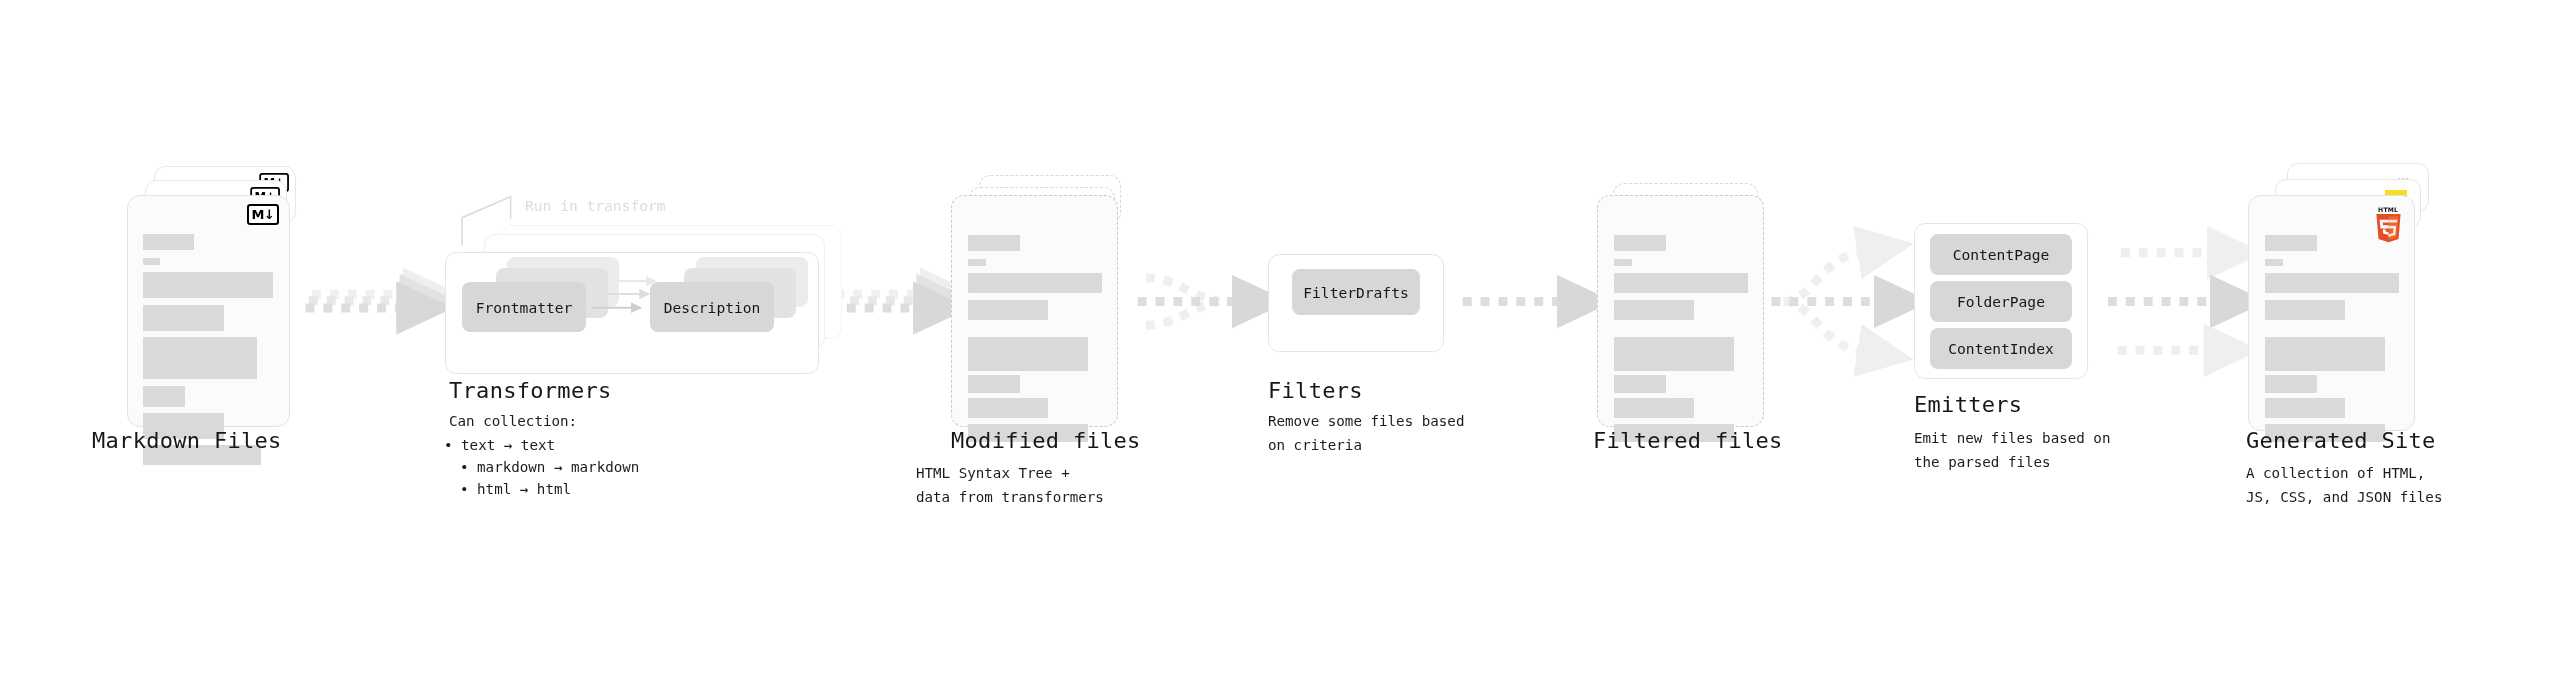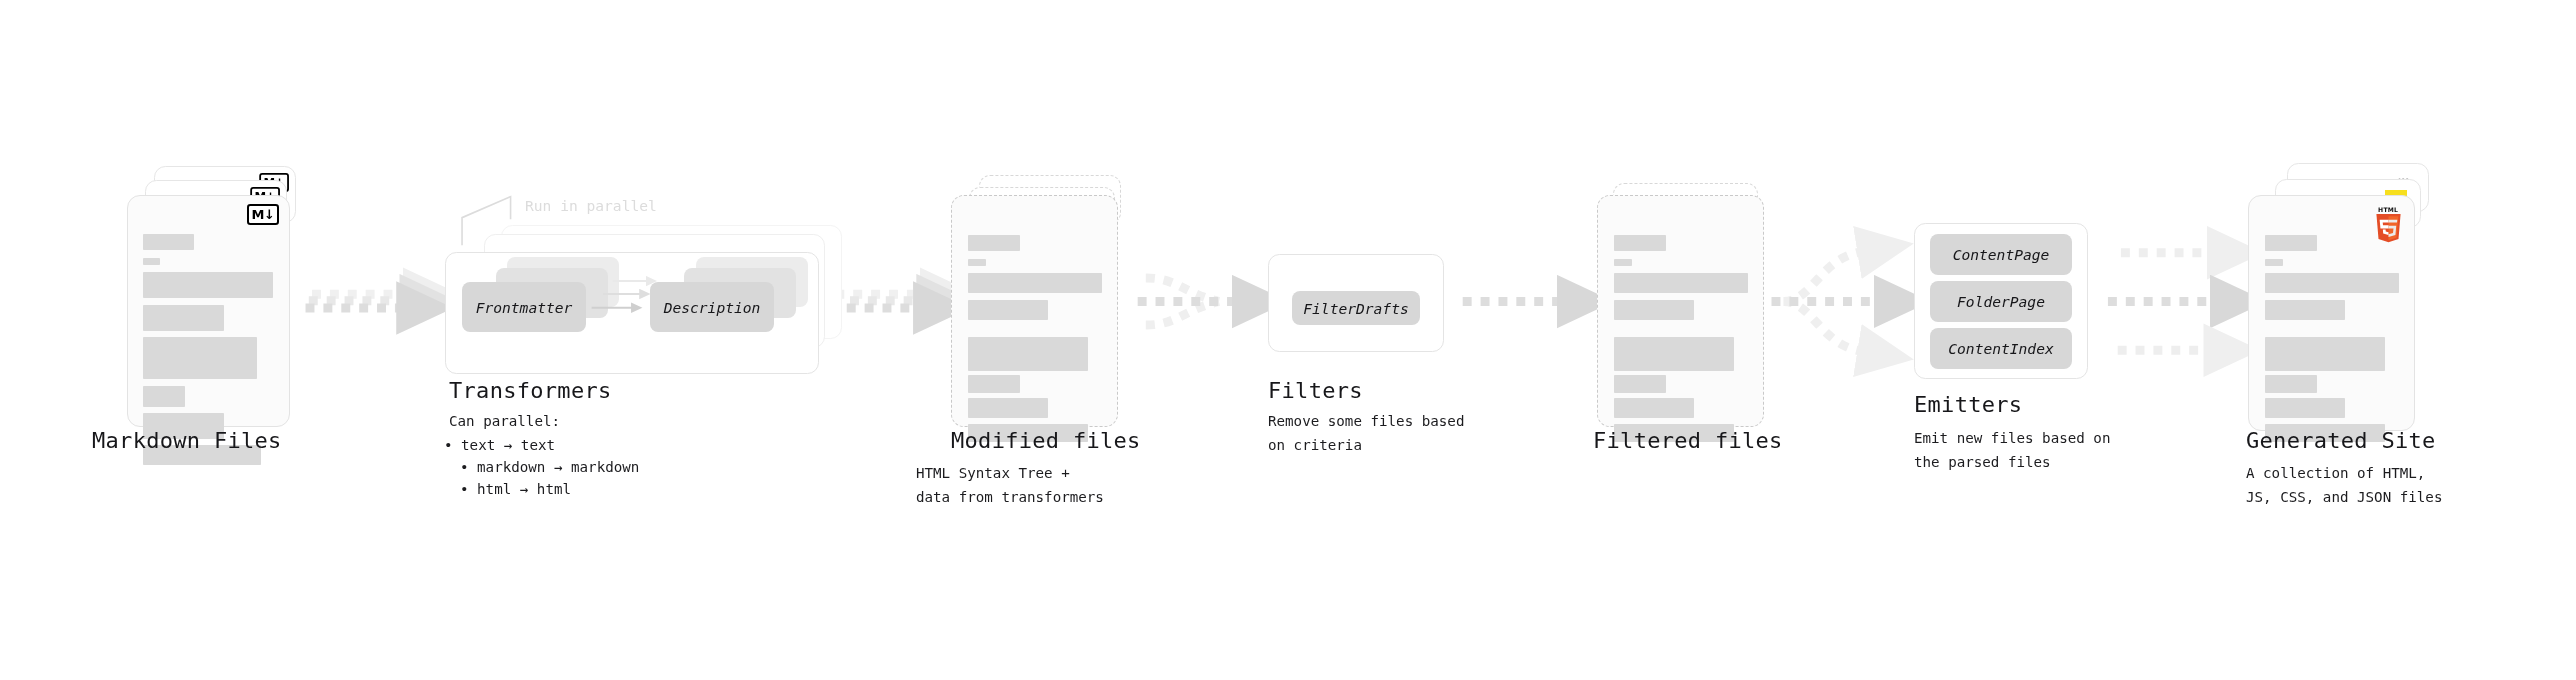--- a/index.html
+++ b/index.html
@@ -124,21 +124,20 @@
     box-sizing: border-box;
     border-radius: 8.1px;
     background: #d7d7d7;
     display: flex;
     align-items: center;
     justify-content: center;
     font-family: "DejaVu Sans Mono", "Liberation Mono", monospace;
     font-size: 14.6px;
     color: #17171a;
     white-space: nowrap;
-    font-style: italic;
   }
   .chip.ghost1 { background: #e2e2e2; }
   .chip.ghost2 { background: #ececec; }
 
   .run-parallel-label {
     position: absolute;
     font-family: "DejaVu Sans Mono", "Liberation Mono", monospace;
     font-size: 14.6px;
     color: #dcdcdc;
     white-space: nowrap;
@@ -234,21 +233,21 @@
     </div>
 
     <div class="stage-title" style="left:62px; top:428px;padding-left:30px;">Markdown Files</div>
   </div>
 
   <div>
 
     <svg class="abs" style="left:460px; top:195px; width:106px; height:55px;" viewBox="0 0 130 68">
       <path d="M2,62 L2,28 L62,2 L62,30" fill="none" stroke="#dcdcdc" stroke-width="2"></path>
     </svg>
-    <div class="run-parallel-label" style="left:525px; top:197px;">Run in parallel</div>
+    <div class="run-parallel-label" style="left:525px; top:197px;">Run in transform</div>
 
     <div class="procbox fainter" style="left:501px; top:225px; width:341px; height:114px;"></div>
     <div class="procbox faint" style="left:484px; top:234px; width:341px; height:114px;"></div>
 
     <div class="procbox" style="left:445px; top:252px; width:374px; height:122px;"></div>
 
     <div class="chip ghost2" style="left:507px; top:257px; width:112px; height:50px;"></div>
     <div class="chip ghost1" style="left:496px; top:268px; width:112px; height:50px;"></div>
     <div class="chip" style="left:462px; top:282px; width:124px; height:50px;">
       <span>Frontmatter</span>
@@ -272,21 +271,21 @@
           <path d="M0,0 L5.6,2.6 L0,5.2 z" fill="#cfcfcf"></path>
         </marker>
       </defs>
       <line x1="28" y1="16" x2="70" y2="16" stroke="#e9e9e9" stroke-width="2.5" marker-end="url(#m-a)"></line>
       <line x1="16" y1="32" x2="62" y2="32" stroke="#dedede" stroke-width="2.5" marker-end="url(#m-b)"></line>
       <line x1="2" y1="49" x2="52" y2="49" stroke="#cfcfcf" stroke-width="2.5" marker-end="url(#m-c)"></line>
     </svg>
 
     <div class="stage-title" style="left:449px; top:378px;text-align:center;">Transformers</div>
 
-    <div class="stage-desc" style="left:449px; top:410px;">Can parallel:</div>
+    <div class="stage-desc" style="left:449px; top:410px;">Can collection:</div>
     <div class="stage-desc" style="left:444px; top:434px;">• text → text</div>
     <div class="stage-desc" style="left:460px; top:456px;">• markdown → markdown</div>
     <div class="stage-desc" style="left:460px; top:478px;">• html → html</div>
   </div>
 
   <div>
     <div class="filecard dashed-ghost abs" style="left:979px; top:175px; width:142px; height:49px; border-radius:11.4px;"></div>
     <div class="filecard dashed-ghost abs" style="left:969px; top:187px; width:146px; height:49px; border-radius:11.4px;"></div>
 
     <div class="filecard dashed" style="left:951px; top:195px; width:167px; height:232px;">
@@ -300,21 +299,21 @@
       <div class="skel" style="left:16.3px; top:228px; width:120px; height:18px;"></div>
     </div>
 
     <div class="stage-title" style="left:951px; top:428px;">Modified files</div>
     <div class="stage-desc" style="left:916px; top:462px;">HTML Syntax Tree +
 data from transformers</div>
   </div>
 
   <div>
     <div class="procbox" style="left:1268px; top:254px; width:176px; height:98px;"></div>
-    <div class="chip" style="left:1292px; top:291px; width:128px; height:34px;">
+    <div class="chip" style="left:1292px; top:269px; width:128px; height:46px;">
       <span>FilterDrafts</span>
     </div>
 
     <div class="stage-title" style="left:1268px; top:378px;">Filters</div>
     <div class="stage-desc" style="left:1268px; top:410px;">Remove some files based
 on criteria</div>
   </div>
 
   <div>
     <div class="filecard dashed-ghost abs" style="left:1613px; top:183px; width:145px; height:49px; border-radius:11.4px;"></div>

